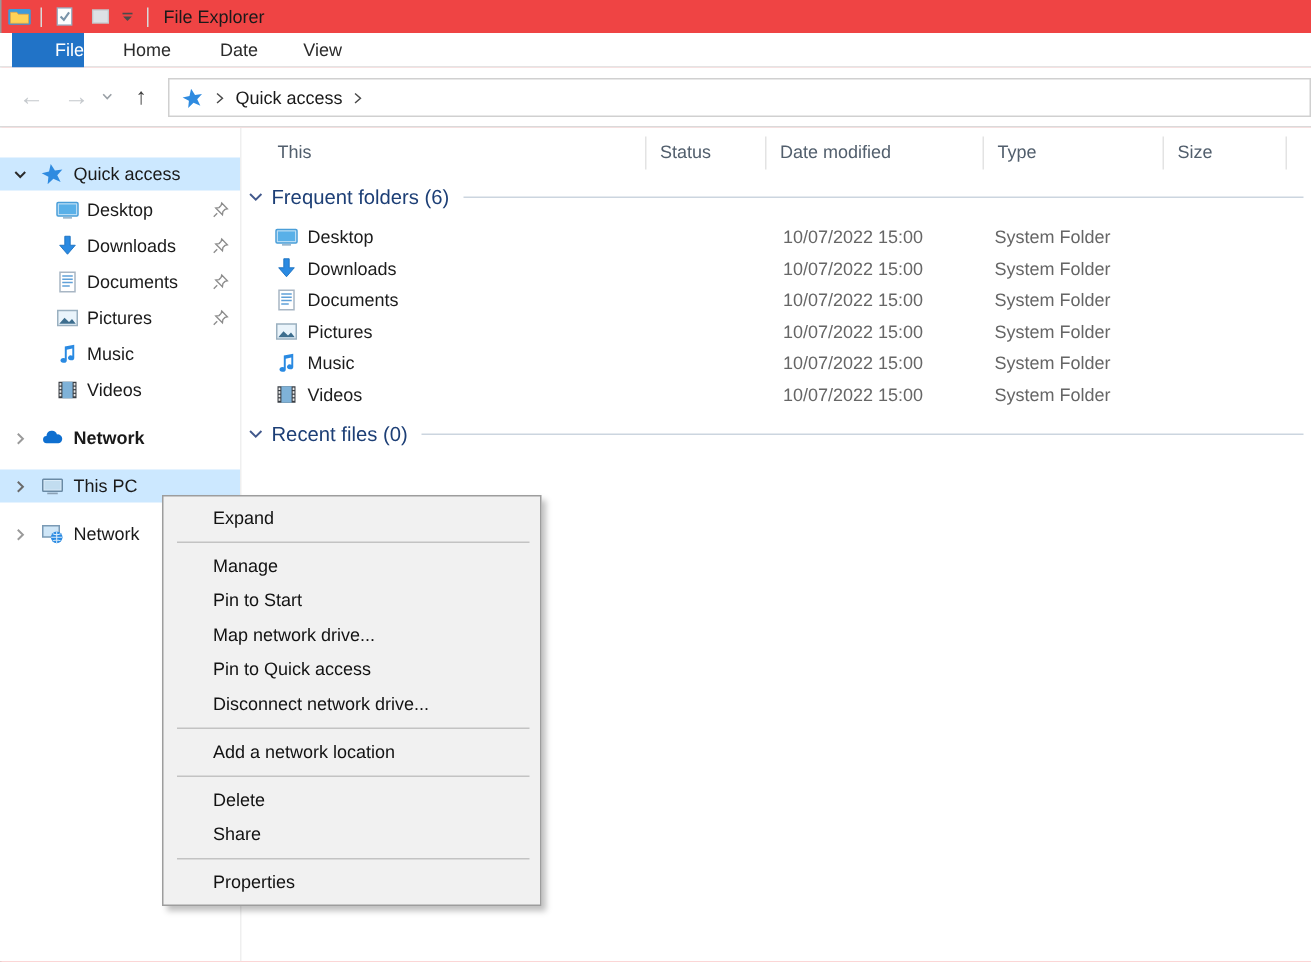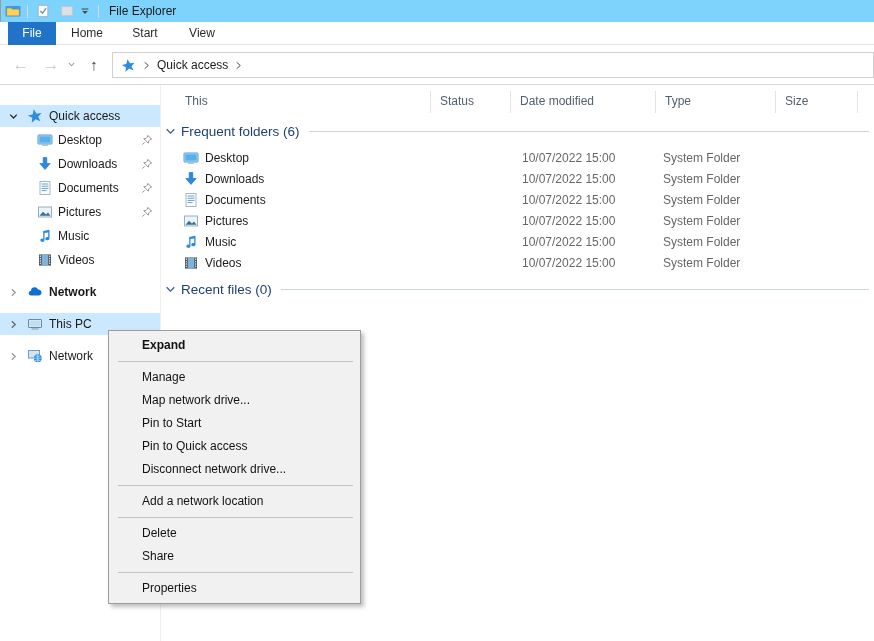--- a/index.html
+++ b/index.html
@@ -1,31 +1,31 @@
 <!DOCTYPE html>
 <html><head>
 <meta charset="utf-8">
 <style>
   *{margin:0;padding:0;box-sizing:border-box}
   html,body{width:874px;height:641px;background:#fff}
-  .screen{position:relative;width:874px;height:641px;background:#7dd3fc;overflow:hidden;
+  .screen{position:relative;width:874px;height:641px;background:#ef4444;overflow:hidden;
     font-family:"Liberation Sans",sans-serif;font-size:12px;color:#1a1a1a;
     box-shadow:inset 1px 0 0 #9a9a9a}
   svg{display:block}
 
   
   .titlebar{position:absolute;left:0;top:0;width:100%;height:22px;display:flex;align-items:center}
   .qat-logo{margin-left:5px}
   .qat-sep{width:1px;height:13px;background:#d9d9d9;margin:0 6px}
   .qat-btn{width:18px;height:18px;display:flex;align-items:center;justify-content:center}
   .win-title{margin-left:4px;color:#1a1a1a}
 
   
   .tabrow{position:absolute;left:0;top:22px;width:100%;height:23px;border-bottom:1px solid #e4e4e4;background:#fff}
-  .tab{position:absolute;top:0;height:23px;line-height:23px;text-align:center;color:#2b2b2b}
+  .tab{position:absolute;top:0;height:23px;line-height:23px;text-align:right;color:#2b2b2b}
   .tab-file{left:8px;width:48px;background:#2173c7;color:#fff}
   .tab-home{left:60px;width:54px}
   .tab-share{left:118px;width:54px}
   .tab-view{left:176px;width:52px}
 
   
   .navrow{position:absolute;left:0;top:45px;width:100%;height:40px;border-bottom:1px solid #dadada;background:#fff}
   .navbtn{position:absolute;top:0;height:39px;display:flex;align-items:center;justify-content:center}
   .nav-back{left:8px;width:26px;font-size:17px;color:#c6cace}
   .nav-fwd{left:38px;width:26px;font-size:17px;color:#c6cace}
@@ -62,21 +62,21 @@
   .frow{position:absolute;left:0;right:0;height:21px;line-height:21px}
   .frow .fic{position:absolute;left:23px;top:2px;width:16px;height:16px}
   .frow .fname{position:absolute;left:45px;color:#1c1c1c;white-space:nowrap}
   .frow .fdate{position:absolute;left:362px;color:#666}
   .frow .ftype{position:absolute;left:503px;color:#666}
 
   
   .ctxmenu{position:absolute;left:108px;top:330px;width:253px;background:#f1f1f1;
     border:1px solid #9d9d9d;box-shadow:3px 3px 4px rgba(0,0,0,.25);padding:3px 0;z-index:10}
   .mi{height:23px;line-height:23px;padding-left:33px;white-space:nowrap;color:#121212}
-  .mi.bold{font-weight:bold}
+  .mi.bold{font-weight:normal}
   .msep{height:0;border-top:1px solid #c3c3c3;margin:4px 7px 4px 9px}
 </style>
 </head>
 <body>
 
 <div class="screen">
 
   <div class="titlebar">
     <span class="qat-logo">
       <svg width="16" height="16" viewBox="0 0 16 16">
@@ -102,21 +102,21 @@
         <path d="M2.5 6 h7 L6 9.5z" fill="#4a4a4a"></path>
       </svg>
     </span>
     <span class="qat-sep"></span>
     <span class="win-title">File Explorer</span>
   </div>
 
   <div class="tabrow">
     <div class="tab tab-file">File</div>
     <div class="tab tab-home">Home</div>
-    <div class="tab tab-share">Start</div>
+    <div class="tab tab-share">Date</div>
     <div class="tab tab-view">View</div>
   </div>
 
   <div class="navrow">
     <div class="navbtn nav-back">←</div>
     <div class="navbtn nav-fwd">→</div>
     <div class="navbtn nav-chev">
       <svg width="9" height="9" viewBox="0 0 10 10">
           <path d="M2 3.2 L5 6.4 L8 3.2" stroke="#9aa0a6" stroke-width="1.2" fill="none"></path>
         </svg>
@@ -420,22 +420,22 @@
       </span>
       <span>Recent files (0)</span>
       <span class="gline"></span>
     </div>
   </div>
 
   <div class="ctxmenu">
     <div class="mi bold">Expand</div>
     <div class="msep"></div>
     <div class="mi">Manage</div>
+    <div class="mi">Pin to Start</div>
     <div class="mi">Map network drive...</div>
-    <div class="mi">Pin to Start</div>
     <div class="mi">Pin to Quick access</div>
     <div class="mi">Disconnect network drive...</div>
     <div class="msep"></div>
     <div class="mi">Add a network location</div>
     <div class="msep"></div>
     <div class="mi">Delete</div>
     <div class="mi">Share</div>
     <div class="msep"></div>
     <div class="mi">Properties</div>
   </div>

